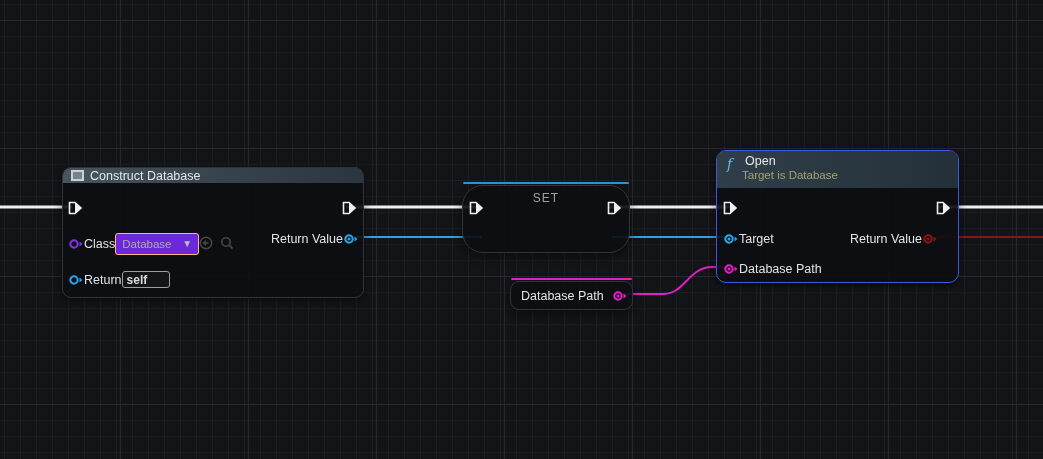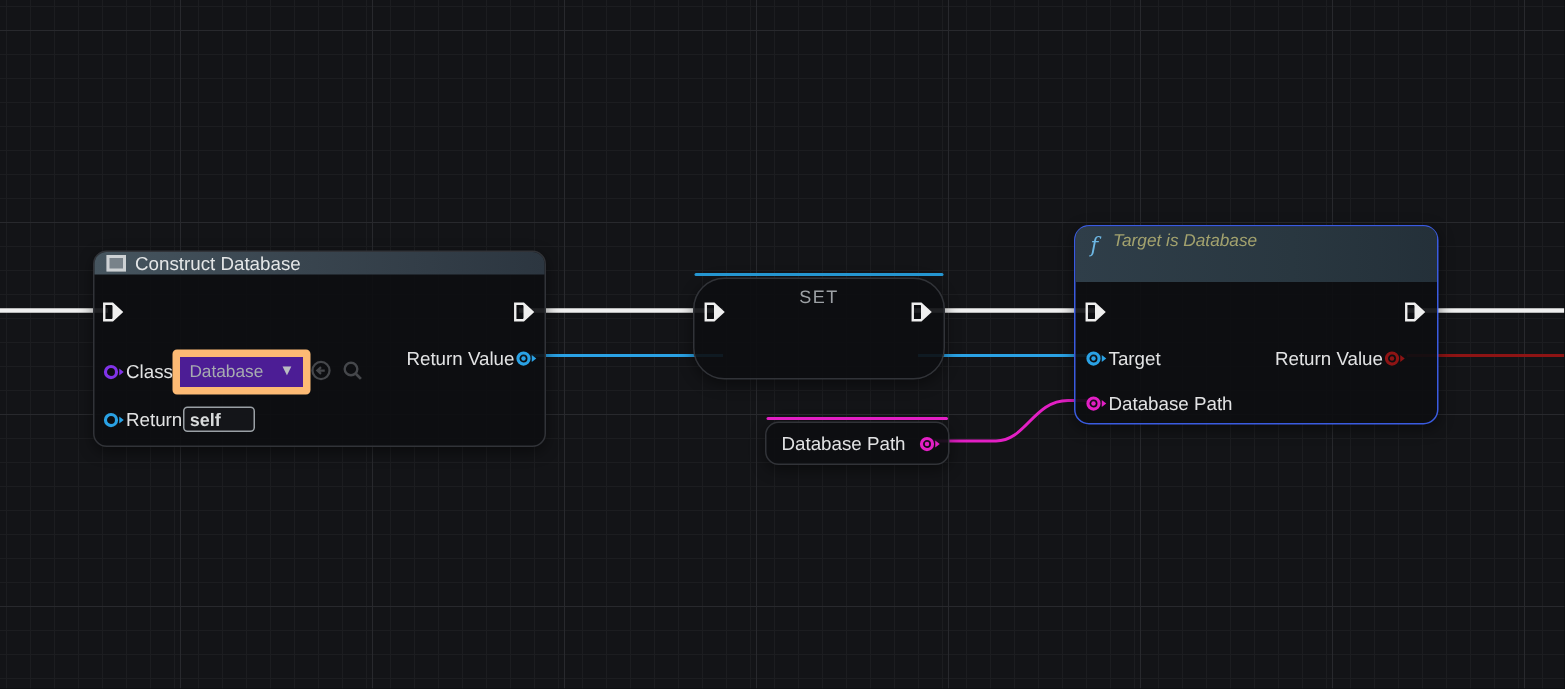--- a/index.html
+++ b/index.html
@@ -34,29 +34,29 @@
   .construct-header{background:linear-gradient(90deg,#46555f 0%,#39454f 45%,#2c3640 100%);}
   .construct-icon{width:13px;height:11px;background:#6e7press;background:#78828a;border:2px solid #cdd1d4;box-sizing:border-box;flex:0 0 auto;}
   .node-title{color:#e4e6e7;font-size:12.5px;white-space:nowrap;}
   .open-header{
     height:37px;border-radius:8px 8px 0 0;
     background:linear-gradient(90deg,#2f3e49 0%,#293740 60%,#243039 100%);
     display:block;padding:3px 8px 0 10px;
   }
   .fn-icon{position:absolute;left:10px;top:5px;color:#6db7e3;font-style:italic;font-size:14px;font-family:"DejaVu Serif",serif;}
   .open-title{margin-left:18px;color:#e4e6e7;font-size:12.5px;}
-  .open-sub{margin-left:15px;margin-top:1px;color:#a3a26e;font-style:italic;font-size:11.5px;}
+  .open-sub{margin-left:15px;margin-top:1px;color:#a3a26e;font-size:11.5px;}
   .topline{position:absolute;left:0;right:0;top:-4px;height:2px;border-radius:1px;}
   .set-title{position:absolute;top:5px;left:0;right:0;text-align:center;color:#9da1a5;font-size:12px;letter-spacing:1px;}
   .row{position:absolute;display:flex;align-items:center;gap:0;}
   .row.right{justify-content:flex-end;}
   .pin{display:inline-flex;align-items:center;flex:0 0 auto;}
   .pin-label{white-space:nowrap;color:#e2e3e4;font-size:12.5px;}
   .dropdown{
-    height:20px;min-width:70px;background:#4c1d95;border:5px solid #fdba74;border-radius:3px;
+    height:20px;min-width:70px;background:#6d28d9;border:1px solid #fdba74;border-radius:3px;
     display:flex;align-items:center;justify-content:space-between;gap:6px;padding:0 6px;
     color:#a7abb0;font-size:11.5px;cursor:pointer;
   }
   .chevron{color:#b9bdc1;font-size:10px;line-height:1;}
   .ghost-icons{display:flex;align-items:center;gap:7px;color:#45474b;font-size:14px;}
   .text-input{
     width:38px;height:15px;background:#141519;border:1px solid #9aa0a5;border-radius:3px;
     color:#d8dadb;font-size:12px;padding:0 4px;font-family:"Liberation Sans",sans-serif;outline:none;font-weight:bold;
   }
 </style>
@@ -184,20 +184,21 @@
             <circle cx="6" cy="6" r="1.5" fill="#e21fc4"></circle>
             <path d="M11.5 3.6 L14.5 6 L11.5 8.4 Z" fill="#e21fc4"></path>
           </svg>
       </span>
     </div>
   </div>
 
   <div class="node" style="left:716px;top:150px;width:243px;height:133px;border:1.5px solid #3a5be0;border-radius:10px;">
     <div class="node-header open-header">
       <span class="fn-icon">f</span>
+      <div class="open-title">Open</div>
       <div class="open-sub">Target is Database</div>
     </div>
 
     <div class="row" style="left:6px;top:50px;">
       <span class="pin">
         <svg width="16" height="14" viewBox="0 0 16 14">
             <path d="M1.5 1.5 H7 L13 7 L7 12.5 H1.5 Z" fill="none" stroke="#efefef" stroke-width="1.6"></path>
             <path d="M7 1.5 L13 7 L7 12.5 Z" fill="#efefef"></path>
           </svg>
       </span>

